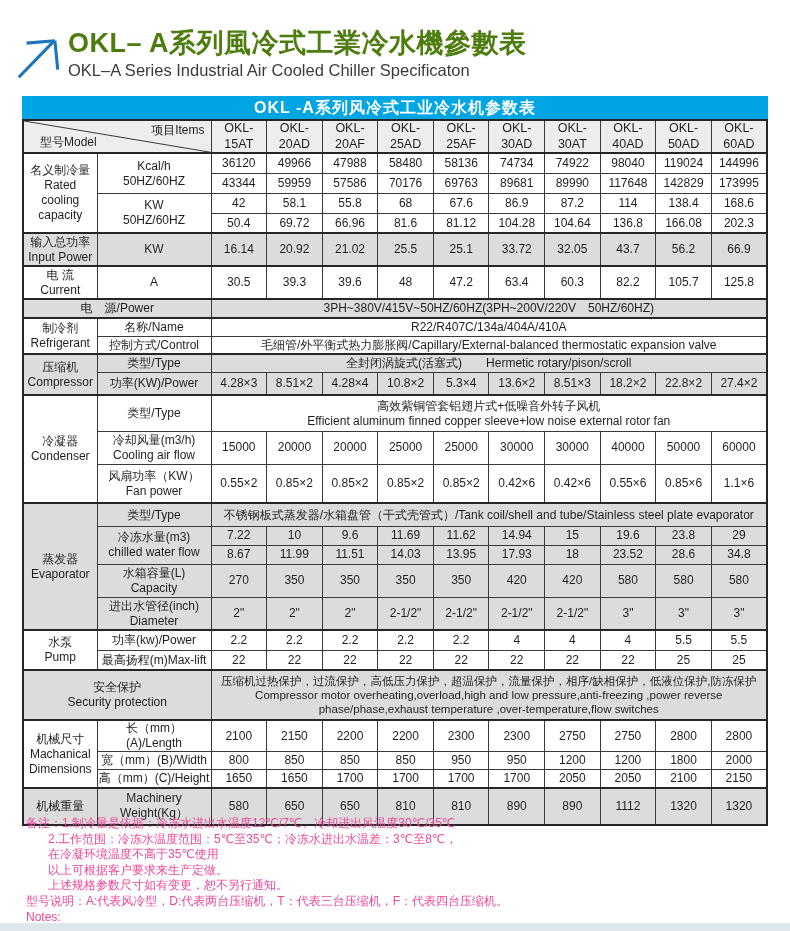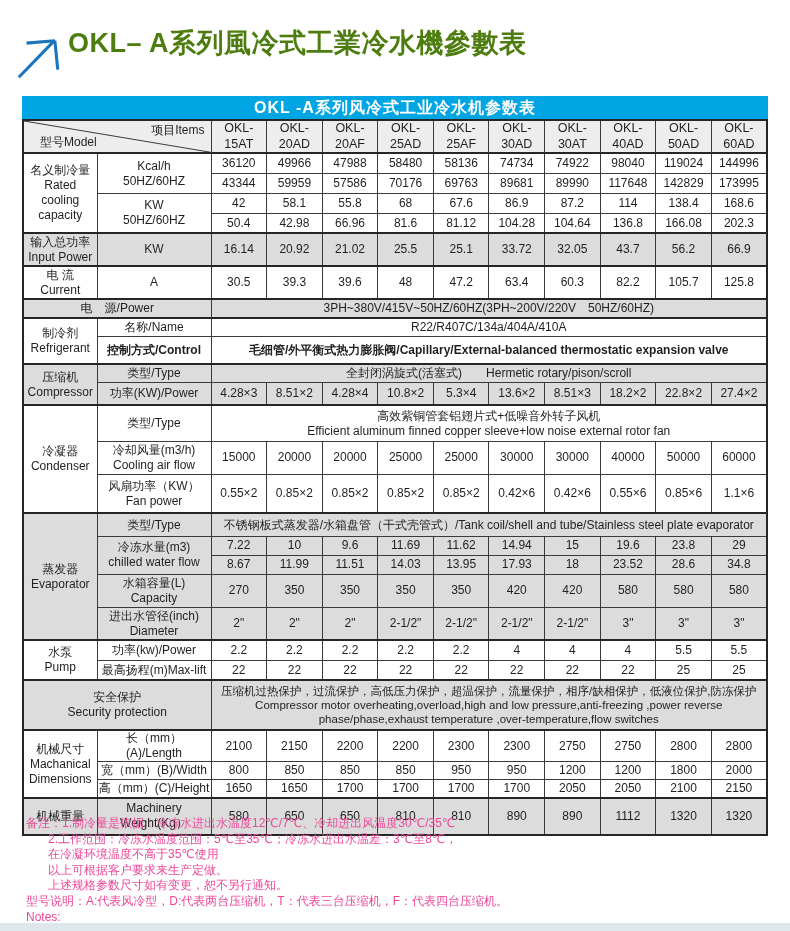--- a/index.html
+++ b/index.html
@@ -48,20 +48,21 @@
     <svg viewBox="0 0 52 52">
       <g stroke="#1b74bc" stroke-width="3.2" fill="none">
         <line x1="5" y1="46" x2="42" y2="8"></line>
         <line x1="13" y1="10.5" x2="42.5" y2="8"></line>
         <line x1="42.5" y1="8" x2="45.5" y2="38"></line>
       </g>
     </svg>
   </span>
   <div class="titles">
     <div class="t1">OKL– A系列風冷式工業冷水機參數表</div>
+    <div class="t2">OKL–A Series Industrial Air Cooled Chiller Specificaton</div>
   </div>
 </div>
 
 <div class="tblwrap">
   <div class="tbl-title">OKL -A系列风冷式工业冷水机参数表</div>
   <table>
     <colgroup>
       <col style="width:74px">
         <col style="width:114px">
         <col span="10">
@@ -131,21 +132,21 @@
           <td class="val">68</td>
           <td class="val">67.6</td>
           <td class="val">86.9</td>
           <td class="val">87.2</td>
           <td class="val">114</td>
           <td class="val">138.4</td>
           <td class="val">168.6</td>
         </tr>
         <tr style="height: 20px;">
           <td class="val">50.4</td>
-          <td class="val">42.98</td>
+          <td class="val">69.72</td>
           <td class="val">66.96</td>
           <td class="val">81.6</td>
           <td class="val">81.12</td>
           <td class="val">104.28</td>
           <td class="val">104.64</td>
           <td class="val">136.8</td>
           <td class="val">166.08</td>
           <td class="val">202.3</td>
         </tr>
         <tr class="g gs" style="height: 33px;">
@@ -181,21 +182,21 @@
         <tr class="g gs" style="height: 19px;">
           <td colspan="2" class="lab1">电　源/Power</td>
           <td colspan="10">3PH~380V/415V~50HZ/60HZ(3PH~200V/220V　50HZ/60HZ)</td>
         </tr>
         <tr class="gs" style="height: 18px;">
           <td rowspan="2" class="lab1">制冷剂
 Refrigerant</td>
           <td class="lab2">名称/Name</td>
           <td colspan="10">R22/R407C/134a/404A/410A</td>
         </tr>
-        <tr style="height: 28px; font-weight: bold;">
+        <tr style="height: 18px;">
           <td class="lab2">控制方式/Control</td>
           <td colspan="10">毛细管/外平衡式热力膨胀阀/Capillary/External-balanced thermostatic expansion valve</td>
         </tr>
         <tr class="g gs" style="height: 18px;">
           <td rowspan="2" class="lab1">压缩机
 Compressor</td>
           <td class="lab2">类型/Type</td>
           <td colspan="10">全封闭涡旋式(活塞式)　　Hermetic rotary/pison/scroll</td>
         </tr>
         <tr class="g" style="height: 23px;">

